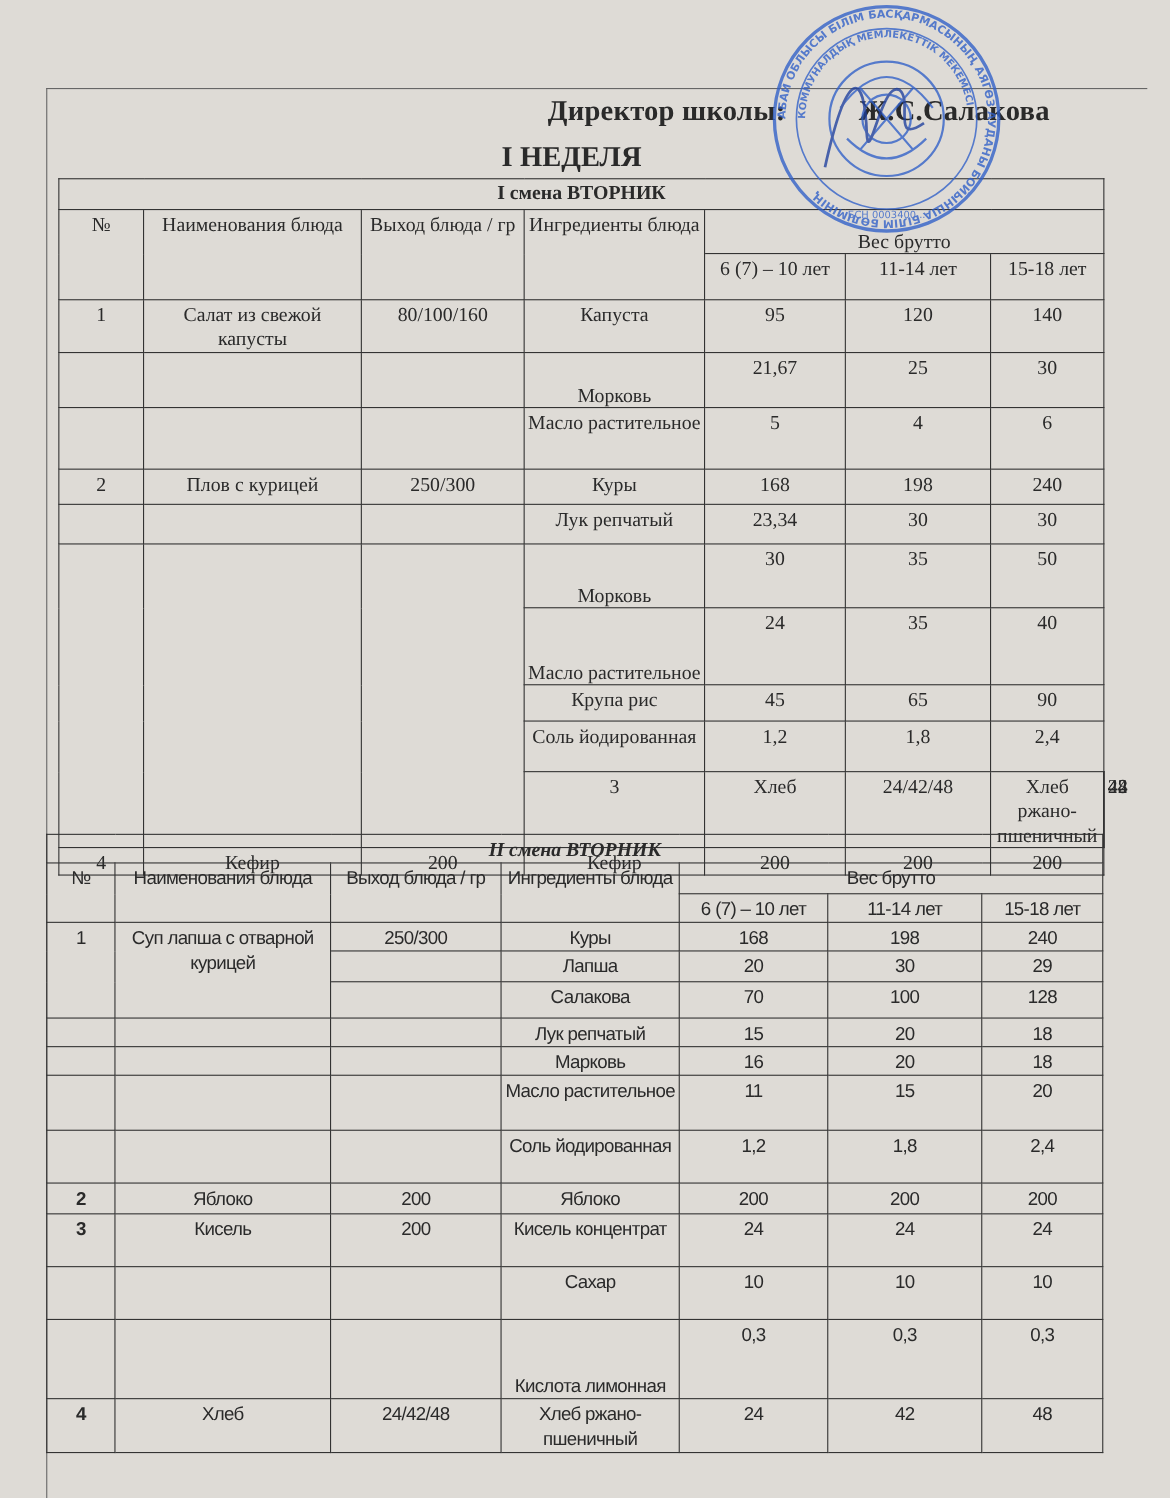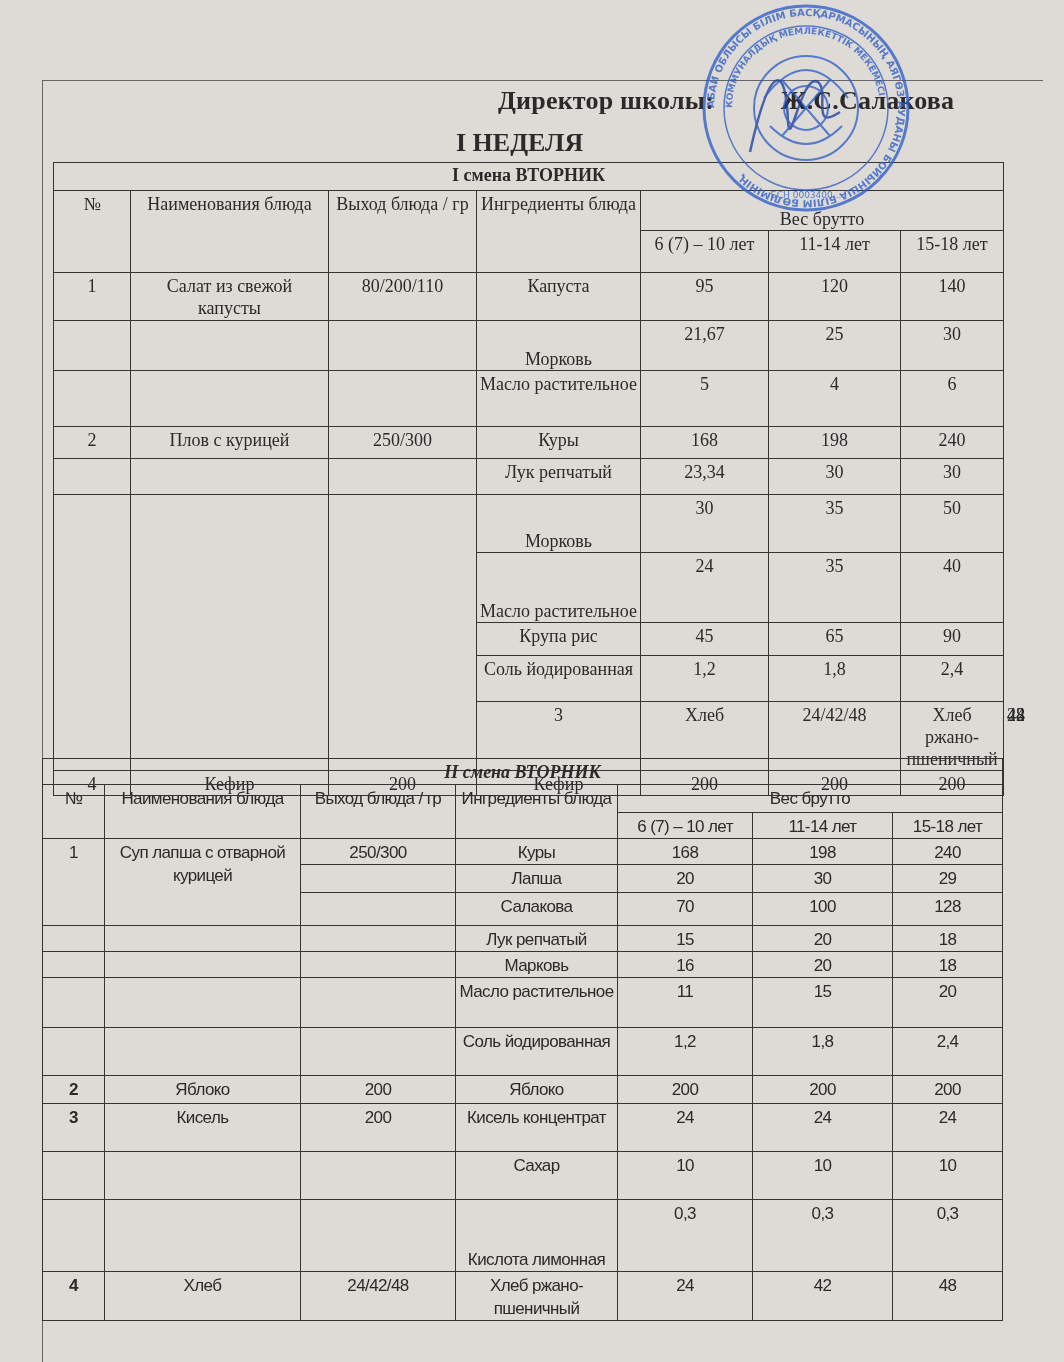--- a/index.html
+++ b/index.html
@@ -77,21 +77,21 @@
     <tr style="height:42px">
       <th>6 (7) – 10 лет</th>
       <th>11-14 лет</th>
       <th>15-18 лет</th>
     </tr>
   </thead>
   <tbody>
     <tr style="height:48px">
       <td>1</td>
       <td>Салат из свежой капусты</td>
-      <td>80/200/110</td>
+      <td>80/100/160</td>
       <td>Капуста</td>
       <td>95</td>
       <td>120</td>
       <td>140</td>
     </tr>
     <tr style="height:50px">
       <td></td>
       <td></td>
       <td></td>
       <td class="ing-bottom">Морковь</td>

